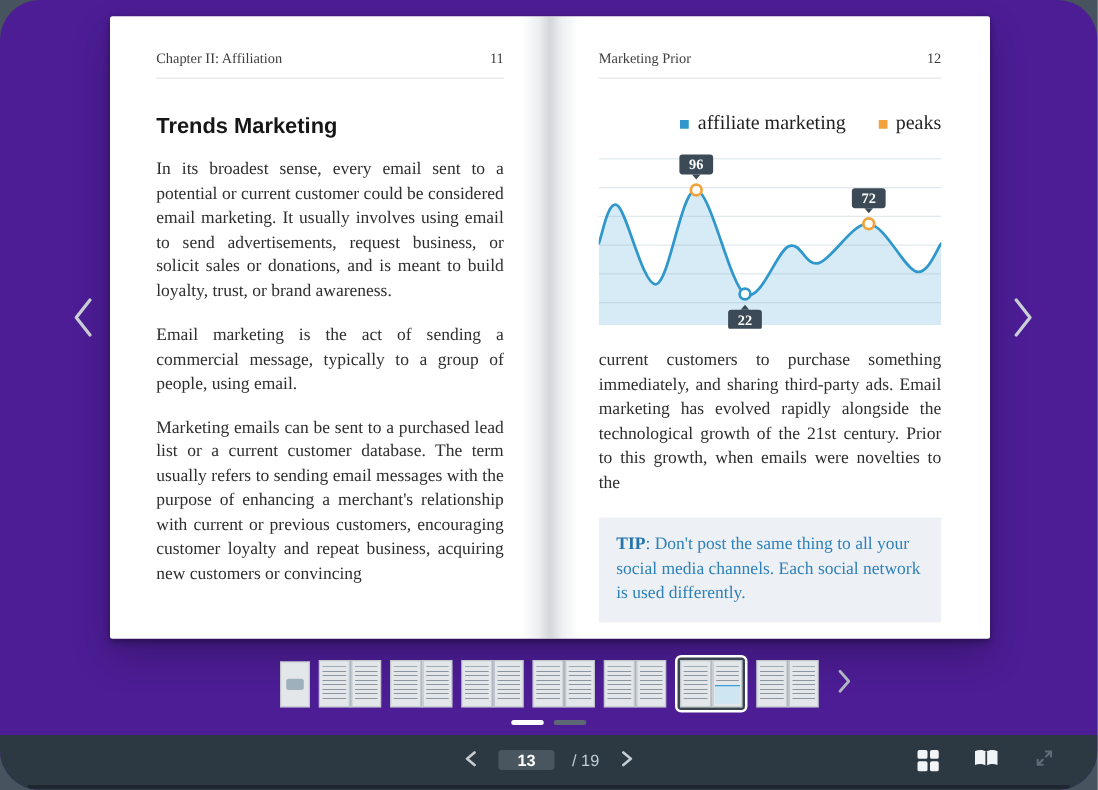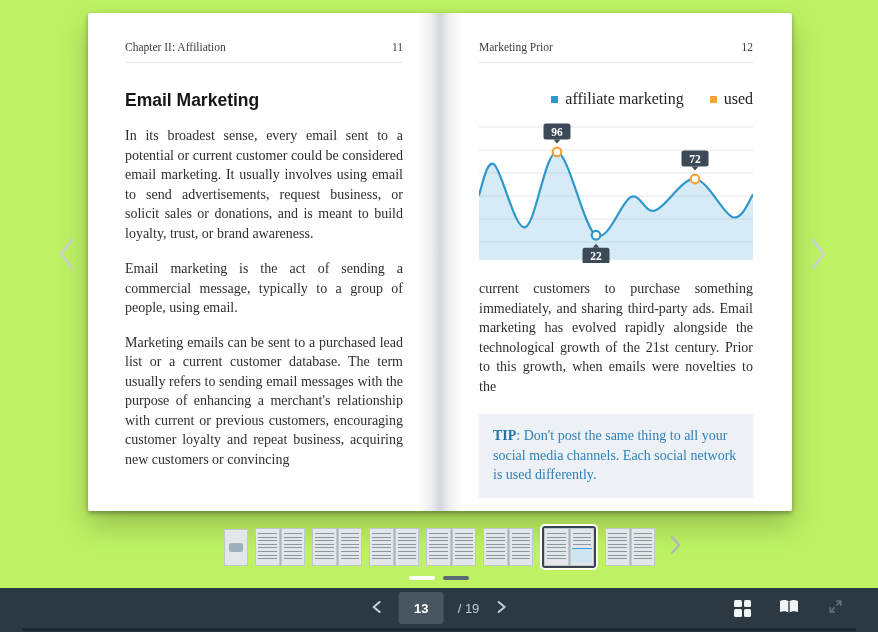--- a/index.html
+++ b/index.html
@@ -1,17 +1,17 @@
 <!DOCTYPE html>
 <html><head>
 <meta charset="utf-8">
 <style>
   html,body{margin:0;padding:0;background:#47535E;}
   *{box-sizing:border-box;}
-  .stage{position:relative;width:878px;height:632px;background:#bef264;overflow:hidden;font-family:"Liberation Serif",serif;}
+  .stage{position:relative;width:878px;height:632px;background:#4c1d95;overflow:hidden;font-family:"Liberation Serif",serif;border-radius:32px;}
 
   
   .book{position:absolute;left:88px;top:13px;width:704px;height:498px;background:#fff;border-radius:2px;
         box-shadow:0 2px 5px rgba(0,0,0,.35),0 14px 30px rgba(0,0,0,.22);display:flex;}
   .page{width:352px;position:relative;}
   .page.left{padding:28px 37px 0 37px;}
   .page.right{padding:28px 39px 0 39px;}
   .spine{position:absolute;left:50%;top:0;width:46px;height:100%;transform:translateX(-50%);pointer-events:none;
          background:linear-gradient(90deg,rgba(110,123,134,0) 0%,rgba(110,123,134,.12) 30%,rgba(110,123,134,.30) 50%,rgba(110,123,134,.12) 70%,rgba(110,123,134,0) 100%);}
   .page-header{display:flex;justify-content:space-between;align-items:flex-end;font-size:11.5px;color:#3d3d3d;
@@ -52,21 +52,21 @@
 
   .dots{position:absolute;left:0;right:0;top:576px;display:flex;justify-content:center;gap:8px;}
   .dot{width:26px;height:4px;border-radius:2px;cursor:pointer;}
   .dot.active{background:#fff;}
   .dot.idle{background:#5C6873;}
 
   
   .toolbar{position:absolute;left:0;right:0;bottom:0;height:44px;background:#2C3842;font-family:"Liberation Sans",sans-serif;}
   .pager{position:absolute;left:50%;transform:translateX(-50%);top:0;height:40px;display:flex;align-items:center;gap:14px;}
   .pager button{background:none;border:none;padding:0;cursor:pointer;display:flex;align-items:center;}
-  .page-input{width:45px;height:32px;background:#49565F;border:none;border-radius:3px;color:#fff;text-align:center;
+  .page-input{width:45px;height:16px;background:#49565F;border:none;border-radius:3px;color:#fff;text-align:center;
               font-size:13px;font-weight:bold;font-family:"Liberation Sans",sans-serif;}
   .page-total{color:#C5CCD2;font-size:13px;}
   .tools{position:absolute;right:34px;top:0;height:40px;display:flex;align-items:center;gap:27px;}
   .tools button{background:none;border:none;padding:0;cursor:pointer;display:flex;align-items:center;}
   .icon-grid{width:17px;height:17px;display:grid;grid-template-columns:1fr 1fr;gap:2px;}
   .icon-grid div{background:#F2F5F7;border-radius:1.5px;}
   .scrubber{position:absolute;left:22px;right:22px;bottom:1px;height:3px;background:#1E2730;border-radius:2px;cursor:pointer;}
 </style>
 </head>
 <body>
@@ -87,39 +87,39 @@
         </svg>
     </span>
   </button>
 
   <div class="book">
     <div class="page left">
       <div class="page-header">
         <span>Chapter II: Affiliation</span>
         <span>11</span>
       </div>
-      <h1 class="doc-title">Email Marketing</h1>
+      <h1 class="doc-title">Trends Marketing</h1>
       <p class="body">In its broadest sense, every email sent to a potential or current customer could be considered email marketing. It usually involves using email to send advertisements, request business, or solicit sales or donations, and is meant to build loyalty, trust, or brand awareness.</p>
       <p class="body first">Email marketing is the act of sending a commercial message, typically to a group of people, using email.</p>
       <p class="body">Marketing emails can be sent to a purchased lead list or a current customer database. The term usually refers to sending email messages with the purpose of enhancing a merchant's relationship with current or previous customers, encouraging customer loyalty and repeat business, acquiring new customers or convincing</p>
     </div>
 
     <div class="page right">
       <div class="page-header">
         <span>Marketing Prior</span>
         <span>12</span>
       </div>
       <div class="legend" id="legend">
           <span class="legend-item">
             <span class="legend-sw" style="background: rgb(47, 151, 204);"></span>
             <span>affiliate marketing</span>
           </span>
           <span class="legend-item">
             <span class="legend-sw" style="background: rgb(242, 163, 60);"></span>
-            <span>used</span>
+            <span>peaks</span>
           </span>
         </div>
       <div class="chart-wrap">
         <svg id="chart" viewBox="0 0 274 143">
             <path d="M0,74.75C2.5,69.7 7.3,38.9 15,44.4C22.7,49.8 35.5,109.4 46,107.4C56.5,105.3 66.2,30.7 78,32.0C89.8,33.3 104.7,107.8 117,115.3C129.3,122.8 142.2,81.1 152,77.0C161.8,72.9 165.3,93.5 176,90.5C186.7,87.5 203.0,57.9 216,59.0C229.0,60.1 244.3,94.6 254,97.3C263.7,99.9 270.7,78.5 274,74.8L274,140L0,140Z" fill="#D7EBF7"></path>
             <line x1="0" x2="274" y1="7" y2="7" stroke="rgba(125,155,175,0.22)" stroke-width="1"></line>
             <line x1="0" x2="274" y1="30" y2="30" stroke="rgba(125,155,175,0.22)" stroke-width="1"></line>
             <line x1="0" x2="274" y1="53" y2="53" stroke="rgba(125,155,175,0.22)" stroke-width="1"></line>
             <line x1="0" x2="274" y1="76" y2="76" stroke="rgba(125,155,175,0.22)" stroke-width="1"></line>
             <line x1="0" x2="274" y1="99" y2="99" stroke="rgba(125,155,175,0.22)" stroke-width="1"></line>

